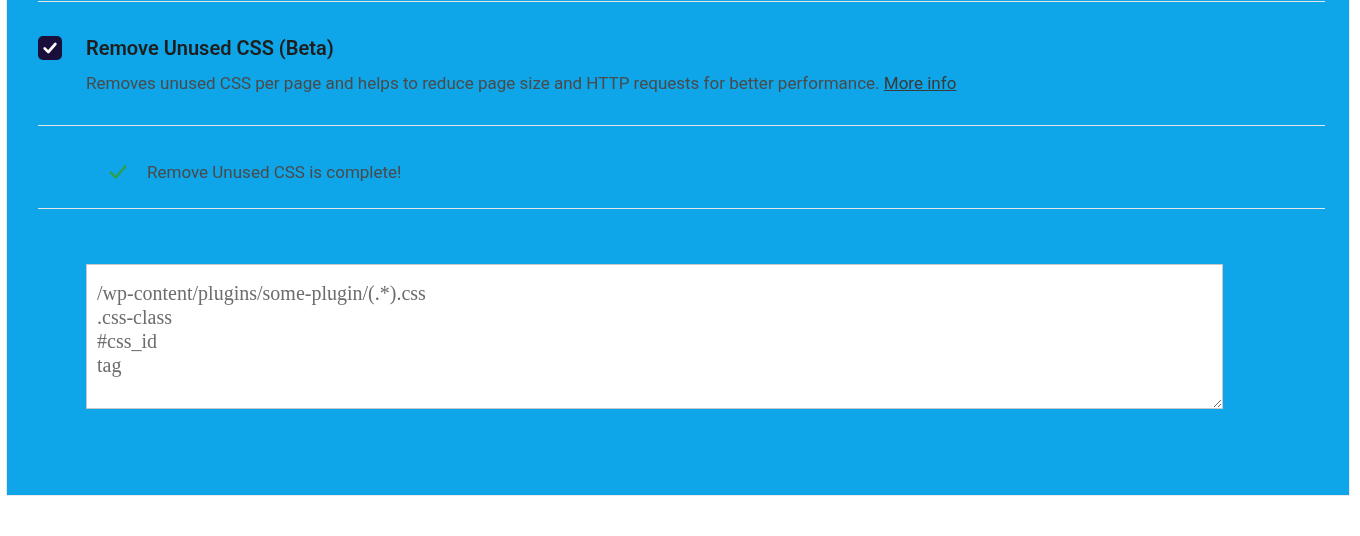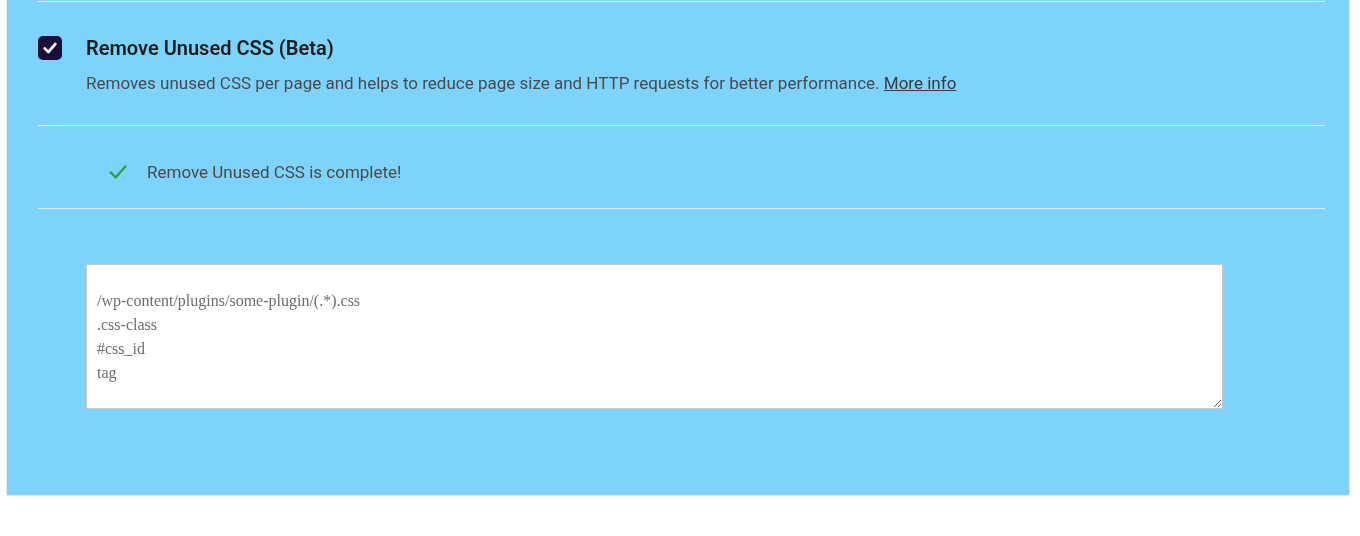--- a/index.html
+++ b/index.html
@@ -10,21 +10,21 @@
       height: 536px;
       overflow: hidden;
       color: #121116;
     }
     .panel {
       position: absolute;
       left: 6px;
       right: 10px;
       top: 0;
       bottom: 40px;
-      background: #7dd3fc;
+      background: #0ea5e9;
       border: 1px solid #e8e8ee;
       border-top-width: 0;
     }
     .hr-top {
       position: absolute;
       left: 31px;
       right: 24px;
       top: 1px;
       height: 1px;
       background: #e6e6e6;
@@ -126,23 +126,23 @@
     }
     .safelist-textarea {
       margin-top: 24px;
       width: 1137px;
       max-width: 100%;
       height: 145px;
       resize: both;
       border: 1px solid #c8c8c8;
       background: #ffffff;
       font-family: "Times New Roman", Times, serif;
-      font-size: 16px;
+      font-size: 20px;
       color: #6d6d6d;
-      padding: 24px 10px;
+      padding: 16px 10px;
       line-height: 24px;
       outline: none;
     }
     .safelist-textarea::placeholder {
       color: #6d6d6d;
     }
   </style>
 </head>
 <body>
 

